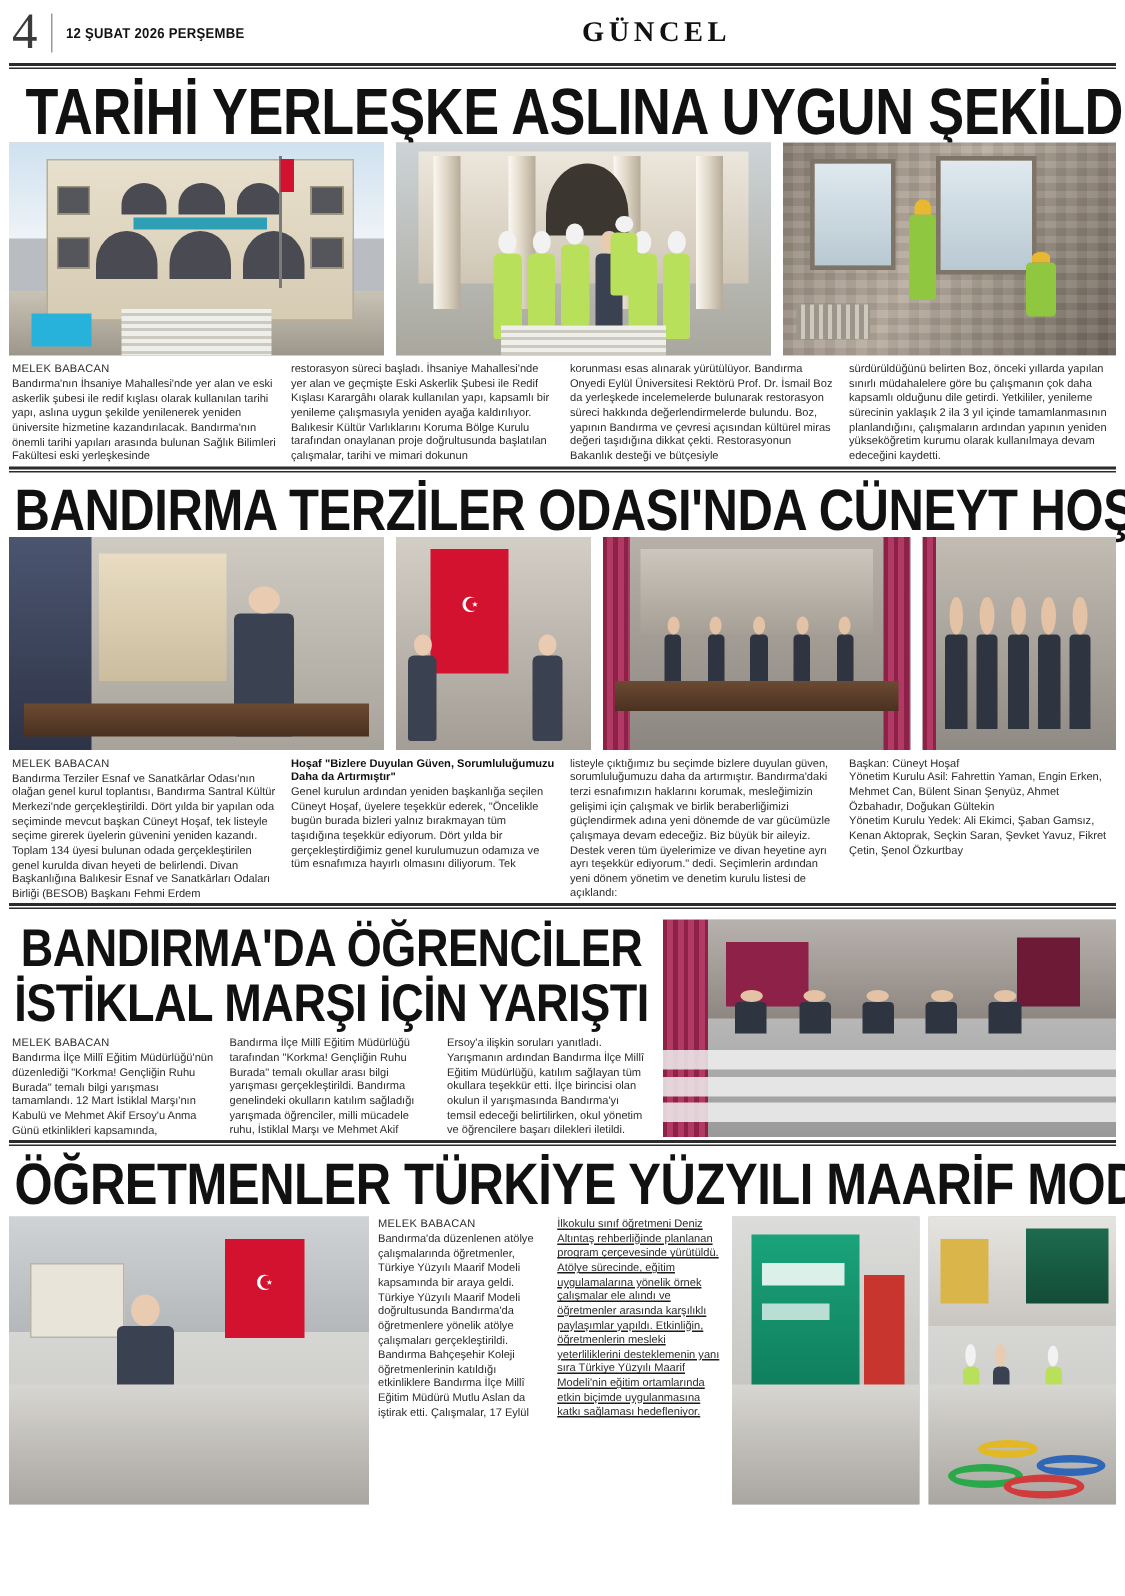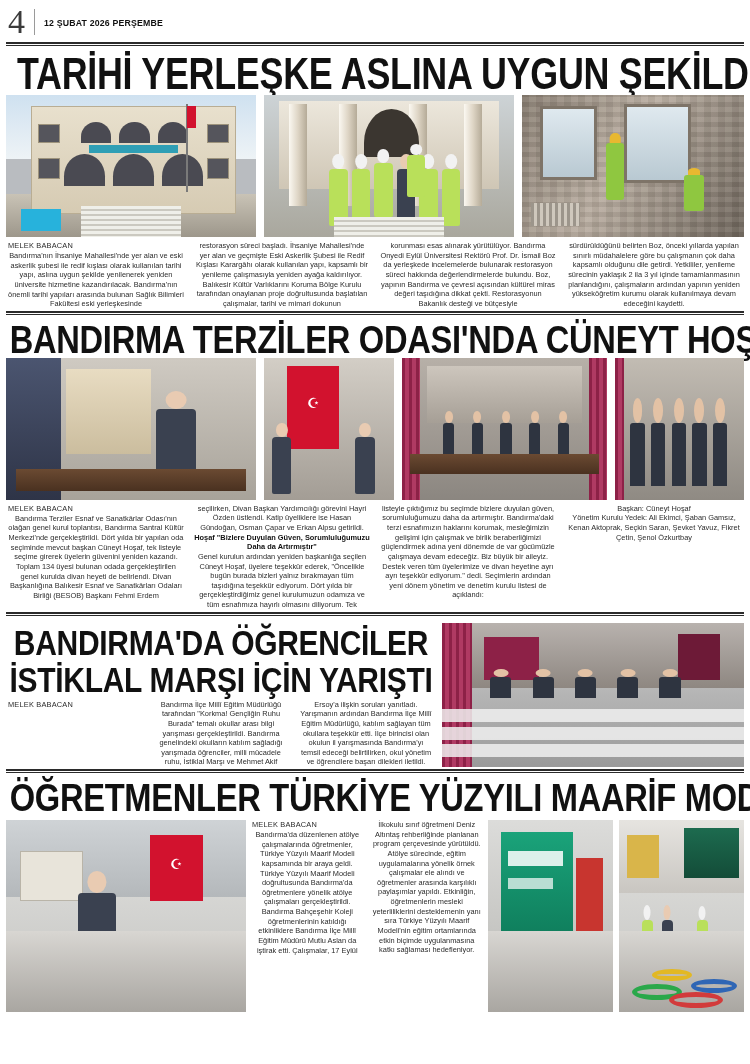--- a/index.html
+++ b/index.html
@@ -170,21 +170,21 @@
 
   
   .cols { display: flex; gap: 10px; padding: 4px 2px 0 2px; }
   .col { flex: 1; }
   .byline {
     font-size: 7.4px; font-weight: normal; letter-spacing: .2px;
     color: #2a2a2a; margin-bottom: 1px;
   }
   .body-text {
     font-size: 7.4px; line-height: 1.30; color: #2b2b2b;
-    text-align: center; hyphens: none;
+    text-align: left; hyphens: none;
   }
   .sub-bold { font-weight: bold; color: #111; }
 
   
   .art3 { display:flex; gap:6px; padding-top:4px; }
   .art3-left { width: 430px; }
   .art3-right { flex:1; position:relative; }
   .art3-cols { display:flex; gap:9px; padding: 3px 2px 0 2px; }
   .art3-cols .col { flex:1; }
 
@@ -194,20 +194,21 @@
 </style>
 </head>
 <body>
 
 <div class="page">
 
   <div class="masthead">
     <div class="page-number">4</div>
     <div class="mast-divider"></div>
     <div class="mast-date">12 ŞUBAT 2026 PERŞEMBE</div>
+    <div class="mast-section">GÜNCEL</div>
   </div>
 
   <div class="rule-double"></div>
 
   <div>
     <div class="headline h-big">TARİHİ YERLEŞKE ASLINA UYGUN ŞEKİLDE RESTORE EDİLİYOR</div>
 
     <div style="display:flex; gap:8px; height:142px;">
 
       <div class="photo" style="width:250px;">
@@ -383,44 +384,45 @@
         </div>
       </div>
     </div>
 
     <div class="cols">
       <div class="col">
         <div class="byline">MELEK BABACAN</div>
         <div class="body-text">Bandırma Terziler Esnaf ve Sanatkârlar Odası'nın olağan genel kurul toplantısı, Bandırma Santral Kültür Merkezi'nde gerçekleştirildi. Dört yılda bir yapılan oda seçiminde mevcut başkan Cüneyt Hoşaf, tek listeyle seçime girerek üyelerin güvenini yeniden kazandı. Toplam 134 üyesi bulunan odada gerçekleştirilen genel kurulda divan heyeti de belirlendi. Divan Başkanlığına Balıkesir Esnaf ve Sanatkârları Odaları Birliği (BESOB) Başkanı Fehmi Erdem</div>
       </div>
       <div class="col">
-        <div class="body-text">seçilirken, Divan Başkan Yardımcılığı görevini Hayri Özden üstlendi. Katip üyeliklere ise Hasan Gündoğan, Osman Çapar ve Erkan Alpsu getirildi.</div>
         <div class="body-text sub-bold">Hoşaf "Bizlere Duyulan Güven, Sorumluluğumuzu Daha da Artırmıştır"</div>
         <div class="body-text">Genel kurulun ardından yeniden başkanlığa seçilen Cüneyt Hoşaf, üyelere teşekkür ederek, "Öncelikle bugün burada bizleri yalnız bırakmayan tüm taşıdığına teşekkür ediyorum. Dört yılda bir gerçekleştirdiğimiz genel kurulumuzun odamıza ve tüm esnafımıza hayırlı olmasını diliyorum. Tek</div>
       </div>
       <div class="col">
         <div class="body-text">listeyle çıktığımız bu seçimde bizlere duyulan güven, sorumluluğumuzu daha da artırmıştır. Bandırma'daki terzi esnafımızın haklarını korumak, mesleğimizin gelişimi için çalışmak ve birlik beraberliğimizi güçlendirmek adına yeni dönemde de var gücümüzle çalışmaya devam edeceğiz. Biz büyük bir aileyiz. Destek veren tüm üyelerimize ve divan heyetine ayrı ayrı teşekkür ediyorum." dedi. Seçimlerin ardından yeni dönem yönetim ve denetim kurulu listesi de açıklandı:</div>
       </div>
       <div class="col">
         <div class="body-text">Başkan: Cüneyt Hoşaf</div>
+        <div class="body-text">Yönetim Kurulu Asil: Fahrettin Yaman, Engin Erken, Mehmet Can, Bülent Sinan Şenyüz, Ahmet Özbahadır, Doğukan Gültekin</div>
         <div class="body-text">Yönetim Kurulu Yedek: Ali Ekimci, Şaban Gamsız, Kenan Aktoprak, Seçkin Saran, Şevket Yavuz, Fikret Çetin, Şenol Özkurtbay</div>
       </div>
     </div>
   </div>
 
   <div class="rule-double"></div>
 
   <div class="art3">
     <div class="art3-left">
       <div class="headline h-small" style="text-align:center;">BANDIRMA'DA ÖĞRENCİLER</div>
       <div class="headline h-small" style="text-align:center;">İSTİKLAL MARŞI İÇİN YARIŞTI</div>
 
       <div class="art3-cols">
         <div class="col">
           <div class="byline">MELEK BABACAN</div>
+          <div class="body-text">Bandırma İlçe Millî Eğitim Müdürlüğü'nün düzenlediği "Korkma! Gençliğin Ruhu Burada" temalı bilgi yarışması tamamlandı. 12 Mart İstiklal Marşı'nın Kabulü ve Mehmet Akif Ersoy'u Anma Günü etkinlikleri kapsamında,</div>
         </div>
         <div class="col">
           <div class="body-text">Bandırma İlçe Millî Eğitim Müdürlüğü tarafından "Korkma! Gençliğin Ruhu Burada" temalı okullar arası bilgi yarışması gerçekleştirildi. Bandırma genelindeki okulların katılım sağladığı yarışmada öğrenciler, milli mücadele ruhu, İstiklal Marşı ve Mehmet Akif</div>
         </div>
         <div class="col">
           <div class="body-text">Ersoy'a ilişkin soruları yanıtladı. Yarışmanın ardından Bandırma İlçe Millî Eğitim Müdürlüğü, katılım sağlayan tüm okullara teşekkür etti. İlçe birincisi olan okulun il yarışmasında Bandırma'yı temsil edeceği belirtilirken, okul yönetim ve öğrencilere başarı dilekleri iletildi.</div>
         </div>
       </div>
     </div>
 
@@ -473,21 +475,21 @@
             </div>
           <div class="floorline"></div>
         </div>
       </div>
 
       <div class="art4-cols">
         <div class="col" style="width:112px;">
           <div class="byline">MELEK BABACAN</div>
           <div class="body-text">Bandırma'da düzenlenen atölye çalışmalarında öğretmenler, Türkiye Yüzyılı Maarif Modeli kapsamında bir araya geldi. Türkiye Yüzyılı Maarif Modeli doğrultusunda Bandırma'da öğretmenlere yönelik atölye çalışmaları gerçekleştirildi. Bandırma Bahçeşehir Koleji öğretmenlerinin katıldığı etkinliklere Bandırma İlçe Millî Eğitim Müdürü Mutlu Aslan da iştirak etti. Çalışmalar, 17 Eylül</div>
         </div>
-        <div class="col" style="width:112px;">
+        <div class="col" style="width:112px;text-decoration:underline;">
           <div class="body-text">İlkokulu sınıf öğretmeni Deniz Altıntaş rehberliğinde planlanan program çerçevesinde yürütüldü. Atölye sürecinde, eğitim uygulamalarına yönelik örnek çalışmalar ele alındı ve öğretmenler arasında karşılıklı paylaşımlar yapıldı. Etkinliğin, öğretmenlerin mesleki yeterliliklerini desteklemenin yanı sıra Türkiye Yüzyılı Maarif Modeli'nin eğitim ortamlarında etkin biçimde uygulanmasına katkı sağlaması hedefleniyor.</div>
         </div>
       </div>
 
       <div class="photo" style="width:125px;">
         <div class="ph-inner">
           <div style="position:absolute; inset:0; background:linear-gradient(#dcdcda,#b6b6b2);"></div>
           <div style="position:absolute; left:10%; top:6%; width:58%; height:60%; background:linear-gradient(#1aa37a,#0e7a59);"></div>
           <div style="position:absolute; left:16%; top:16%; width:44%; height:8%; background:#ffffff; opacity:.85;"></div>
           <div style="position:absolute; left:16%; top:30%; width:36%; height:6%; background:#ffffff; opacity:.7;"></div>

